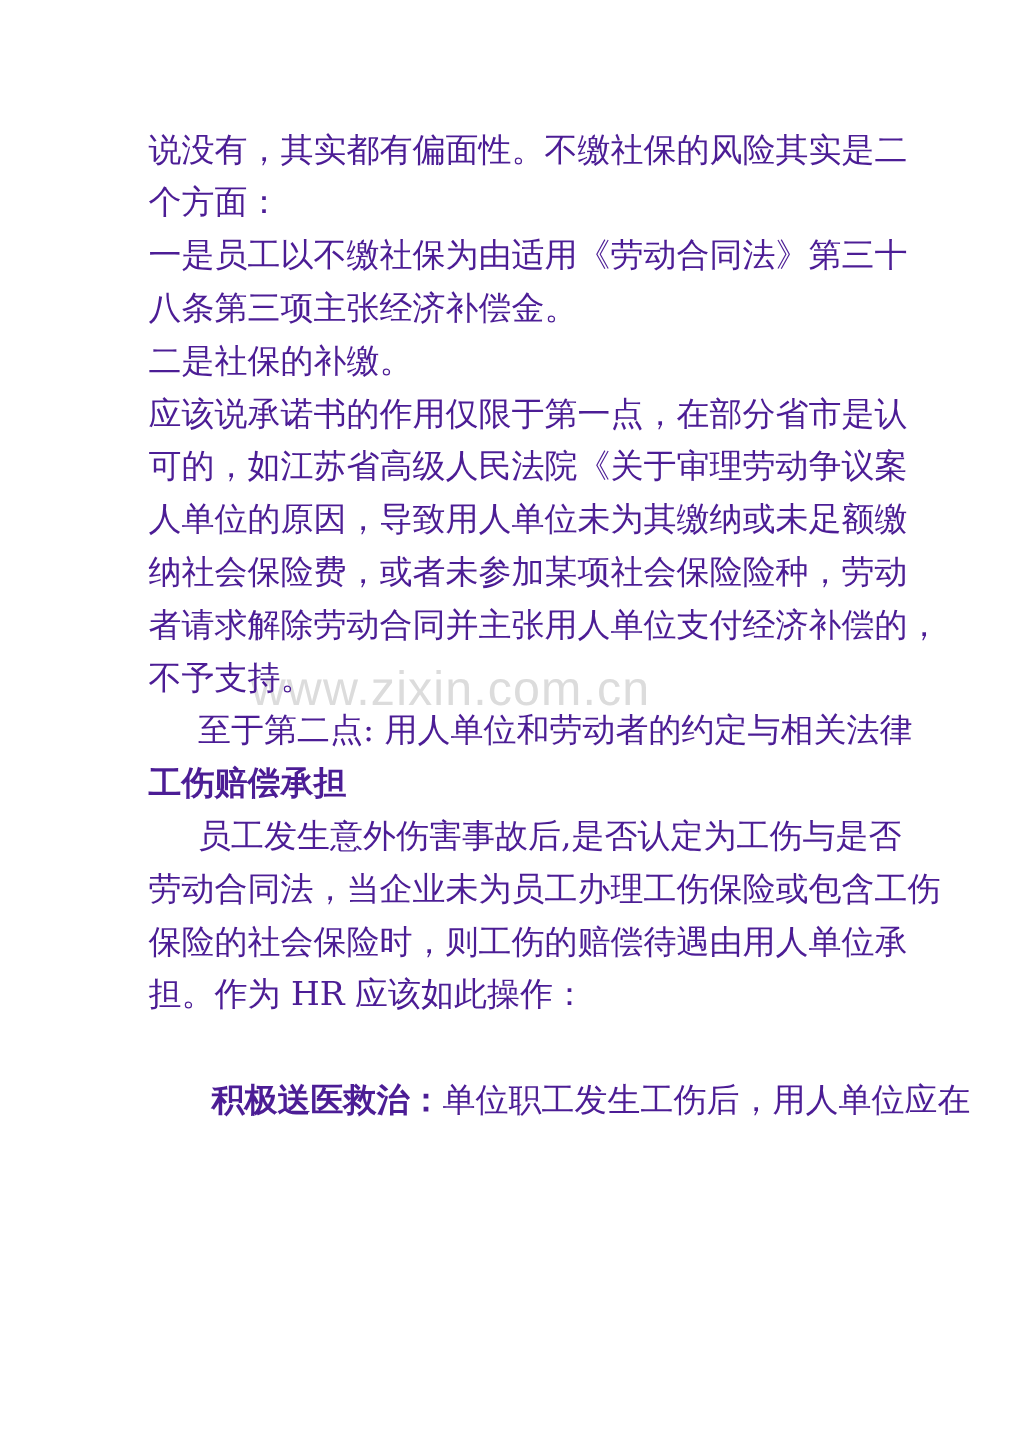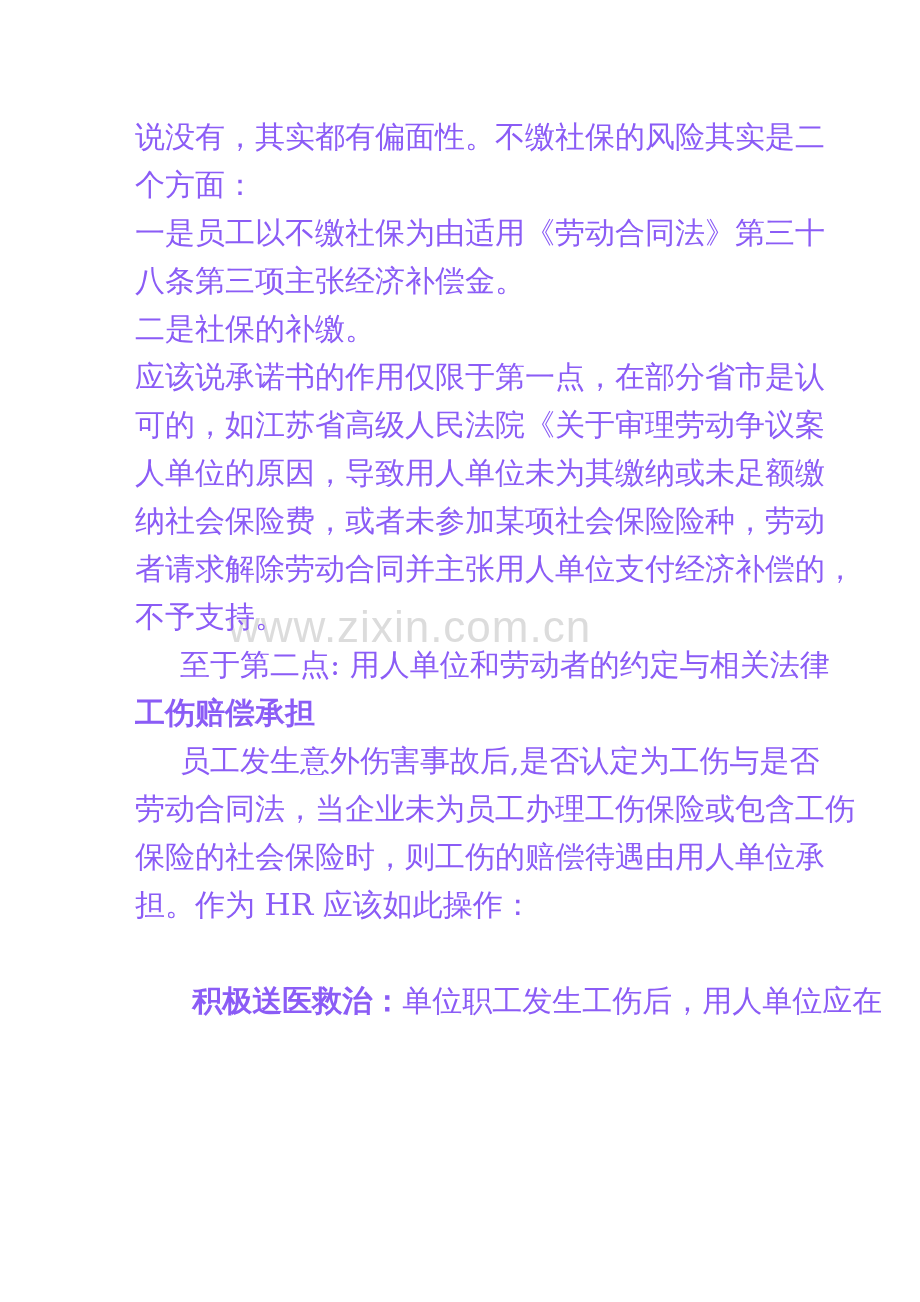--- a/index.html
+++ b/index.html
@@ -33,21 +33,21 @@
     top: 113px;
     width: 690px;
     z-index: 2;
   }
   .line {
     height: 48px;
     line-height: 48px;
     font-size: 30px;
     letter-spacing: 0px;
     white-space: pre;
-    color: #8b5cf6;
+    color: #4c1d95;
   }
   .indent {
     padding-left: 45px;
   }
   .heading {
     text-align: left;
     font-weight: bold;
   }
   .hang {
     padding-left: 150px;

